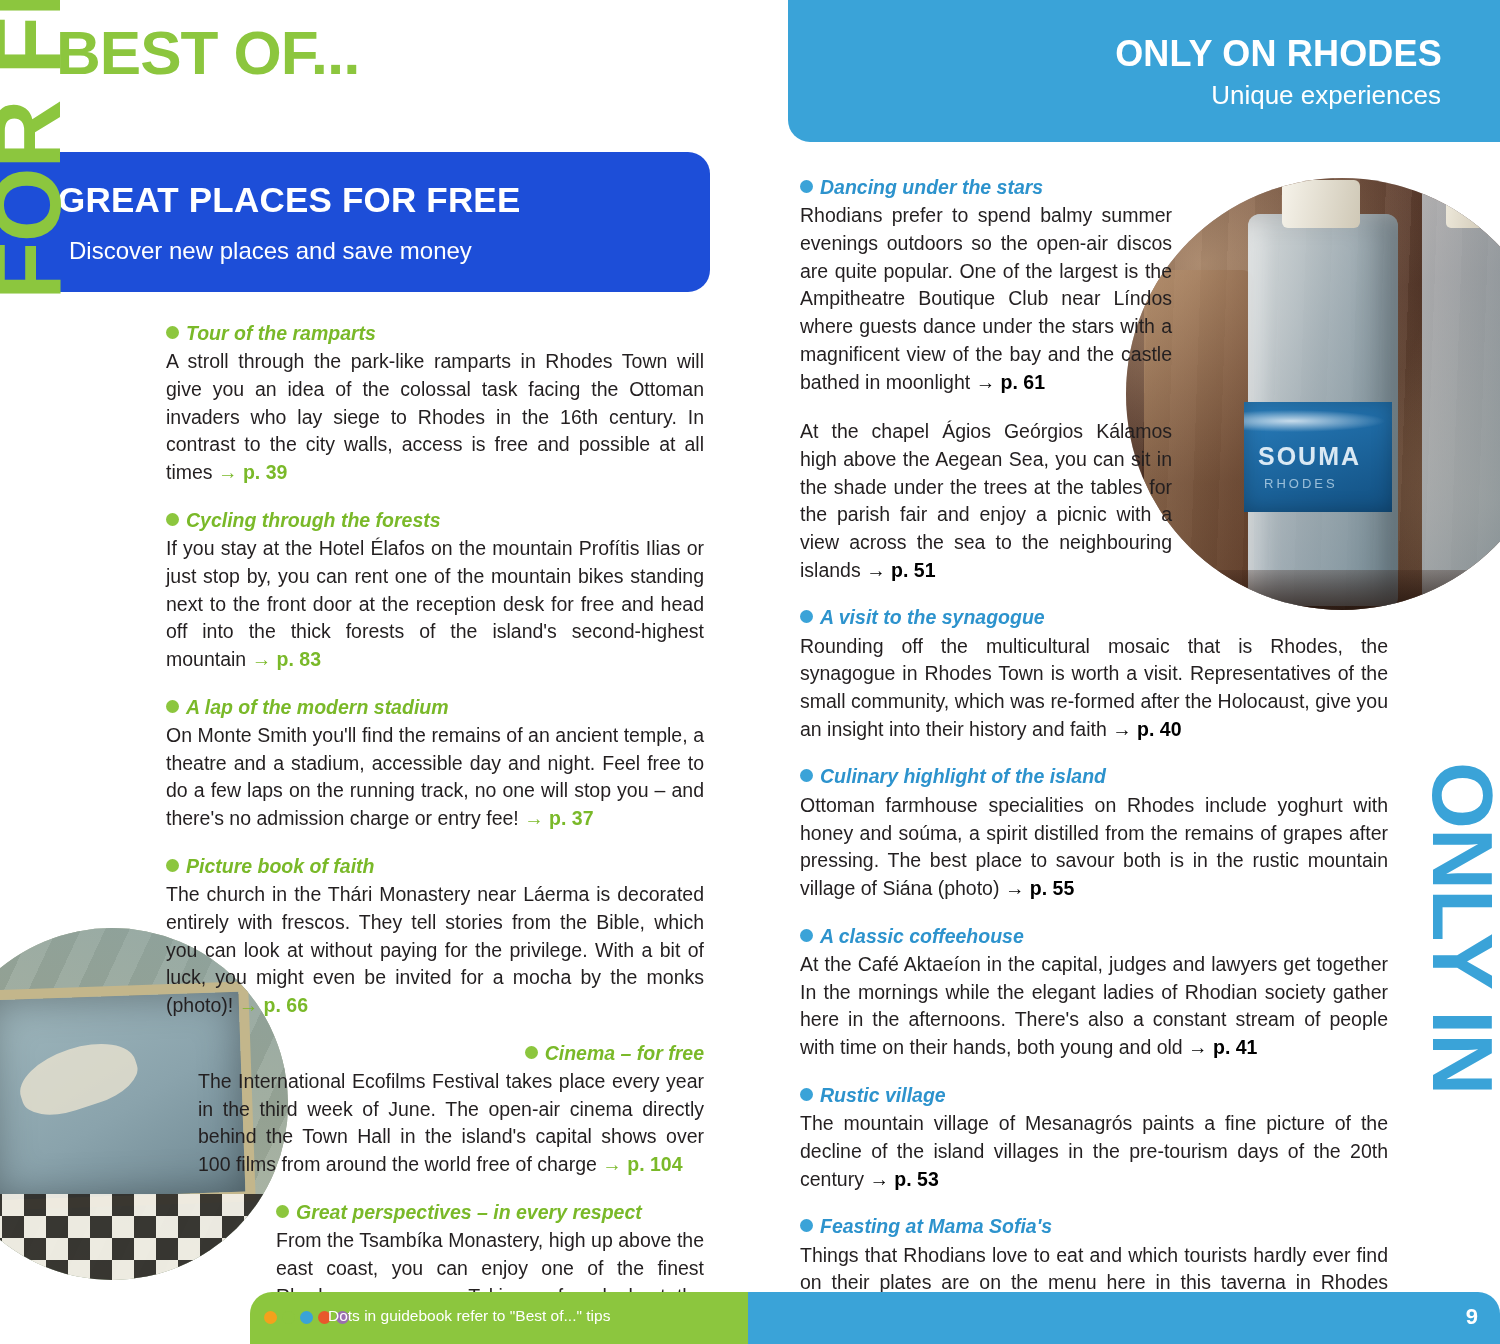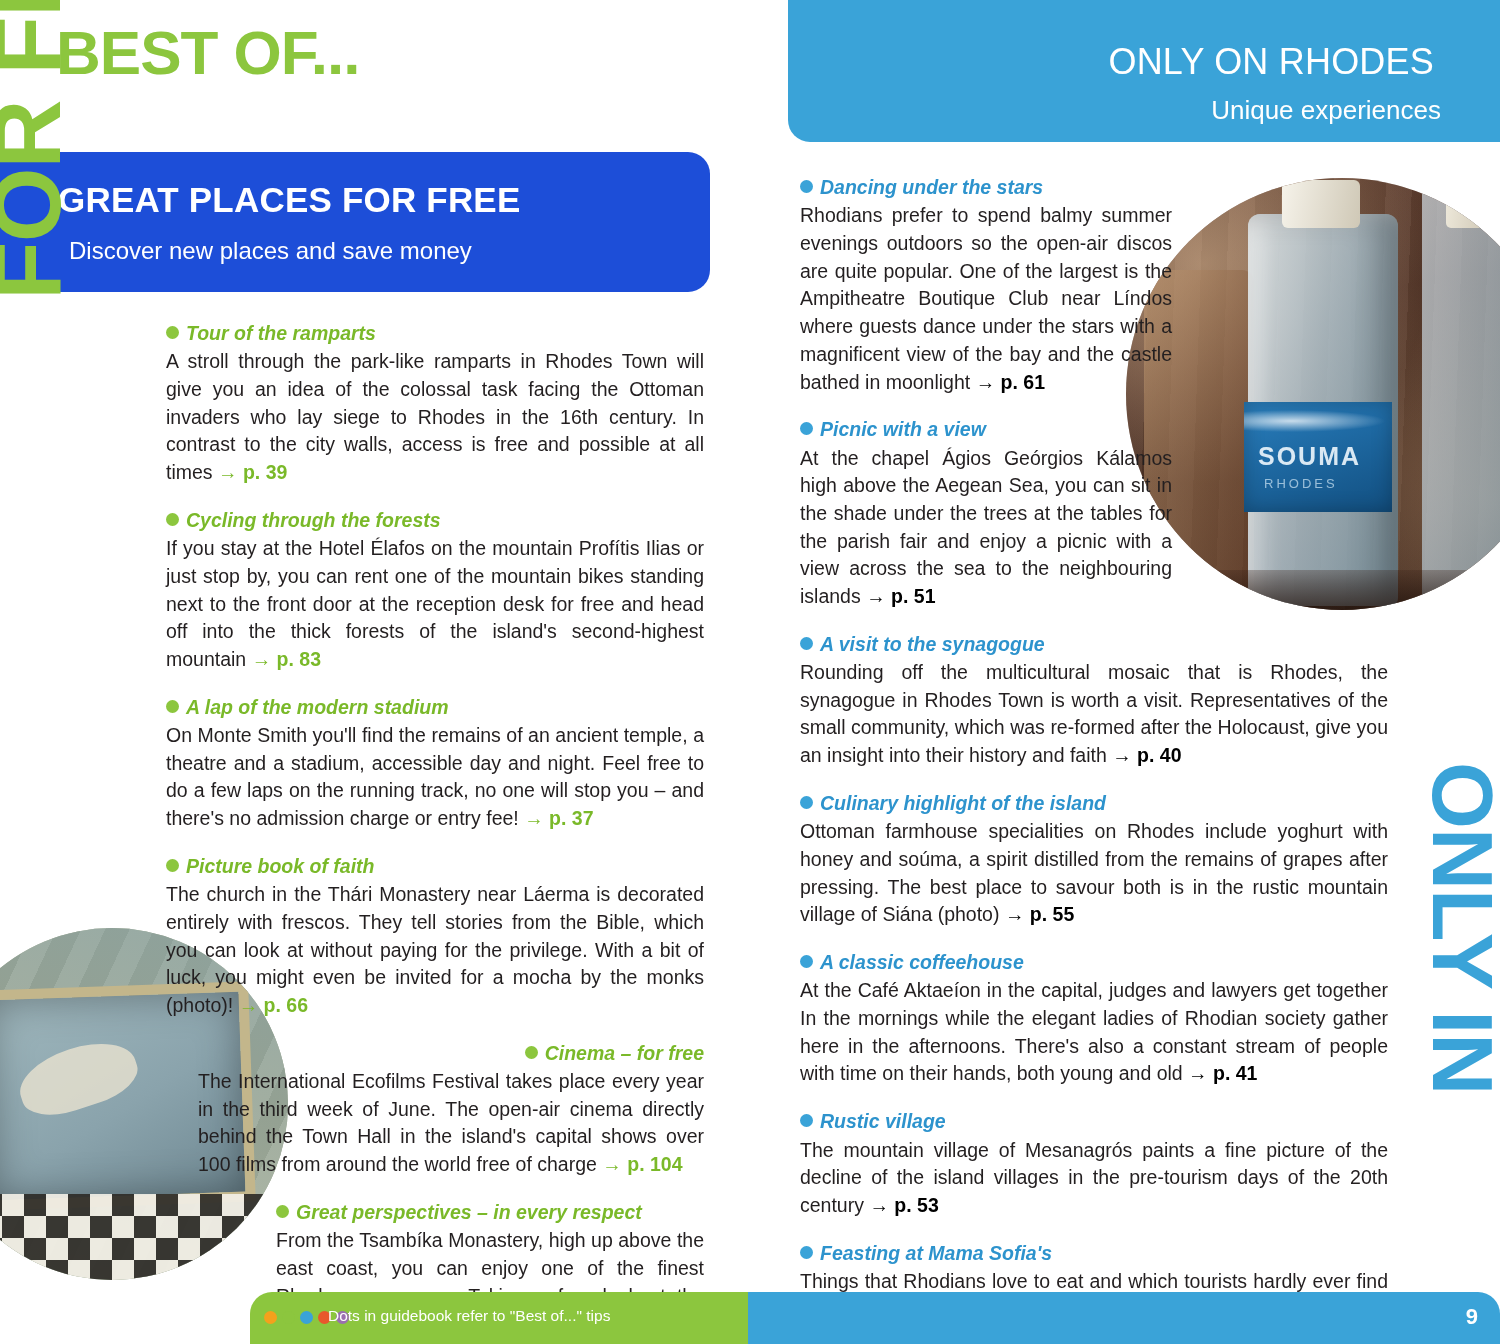--- a/index.html
+++ b/index.html
@@ -215,24 +215,24 @@
   .blue-banner {
     position: absolute;
     right: 0;
     top: 0;
     width: 712px;
     height: 142px;
     background: #3aa3d8;
     border-bottom-left-radius: 22px;
   }
   .blue-banner h2 {
-    margin: 8px;
+    margin: 0;
     padding: 33px 58px 0 0;
     font-size: 36px;
-    font-weight: normal;
+    font-weight: bold;
     color: #ffffff;
     text-align: right;
     letter-spacing: 0.2px;
   }
   .blue-banner p {
     margin: 1px;
     padding: 4px 58px 0 0;
     font-size: 26px;
     color: #ffffff;
     text-align: right;
@@ -487,23 +487,20 @@
     <div class="right-col">
 
       <div class="entry narrow">
         <div class="entry-head">
           <span class="dot dot-blue"></span><span>Dancing under the stars</span>
         </div>
         <div class="entry-body"><span>Rhodians prefer to spend balmy summer evenings outdoors so the open-air discos are quite popular. One of the largest is the Ampitheatre Boutique Club near Líndos where guests dance under the stars with a magnificent view of the bay and the castle bathed in moonlight </span><span class="pref pref-blue"><span class="arrow">→</span> <span>p. 61</span></span></div>
       </div>
 
       <div class="entry narrow">
-        <div class="entry-head">
-          <span class="dot dot-blue"></span><span>Picnic with a view</span>
-        </div>
         <div class="entry-body"><span>At the chapel Ágios Geórgios Kálamos high above the Aegean Sea, you can sit in the shade under the trees at the tables for the parish fair and enjoy a picnic with a view across the sea to the neighbouring islands </span><span class="pref pref-blue"><span class="arrow">→</span> <span>p. 51</span></span></div>
       </div>
 
       <div class="entry">
         <div class="entry-head">
           <span class="dot dot-blue"></span><span>A visit to the synagogue</span>
         </div>
         <div class="entry-body"><span>Rounding off the multicultural mosaic that is Rhodes, the synagogue in Rhodes Town is worth a visit. Representatives of the small community, which was re-formed after the Holocaust, give you an insight into their history and faith </span><span class="pref pref-blue"><span class="arrow">→</span> <span>p. 40</span></span></div>
       </div>
 

